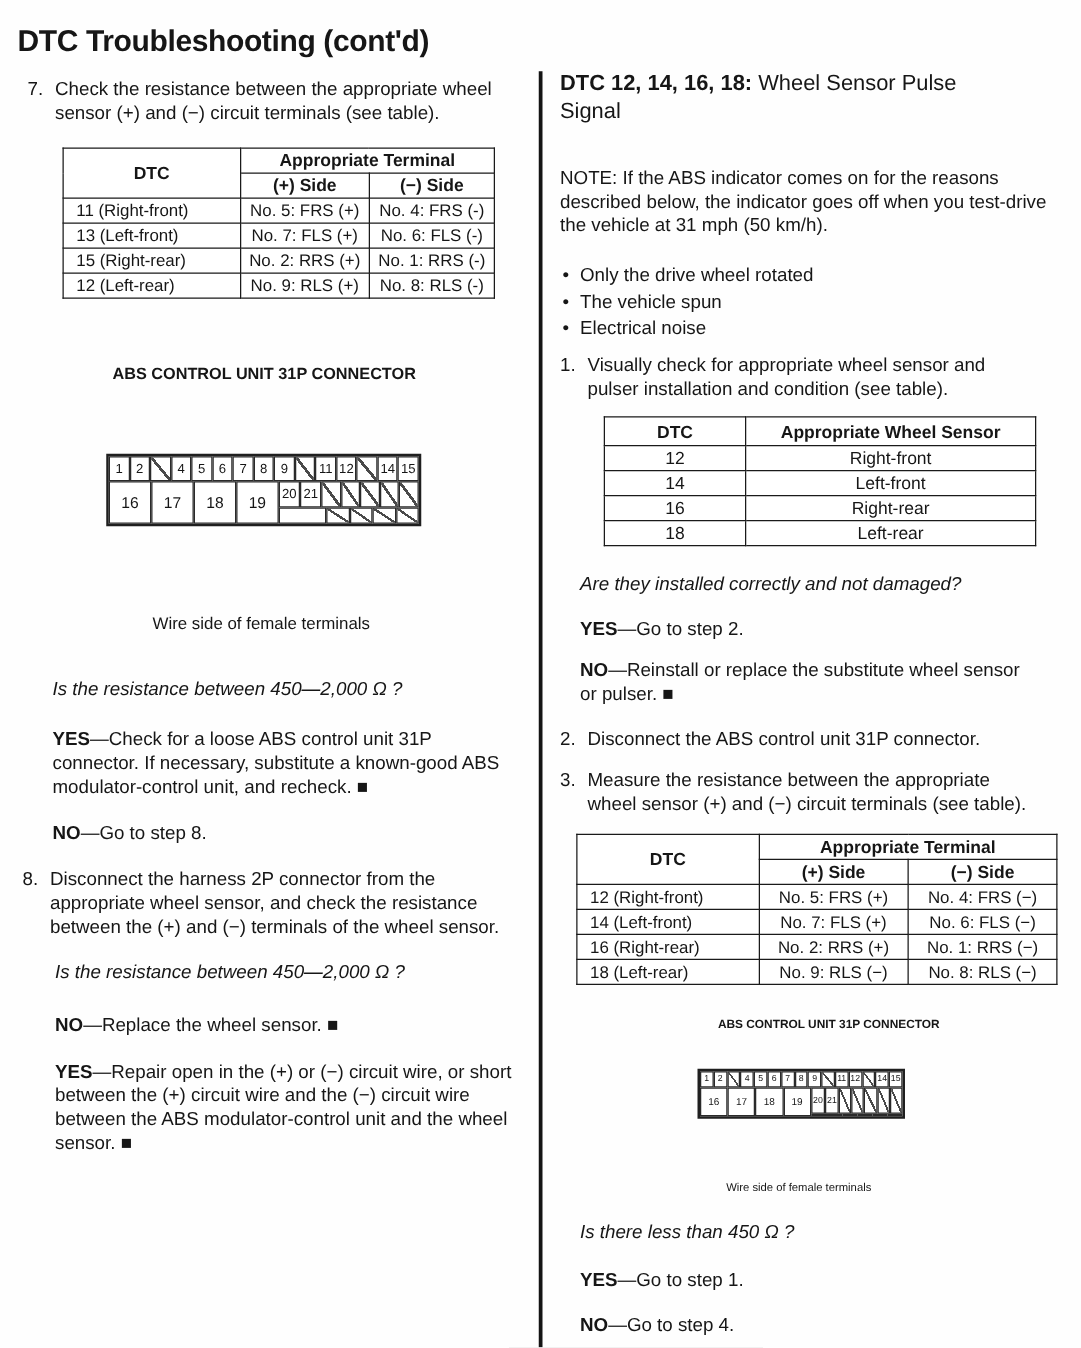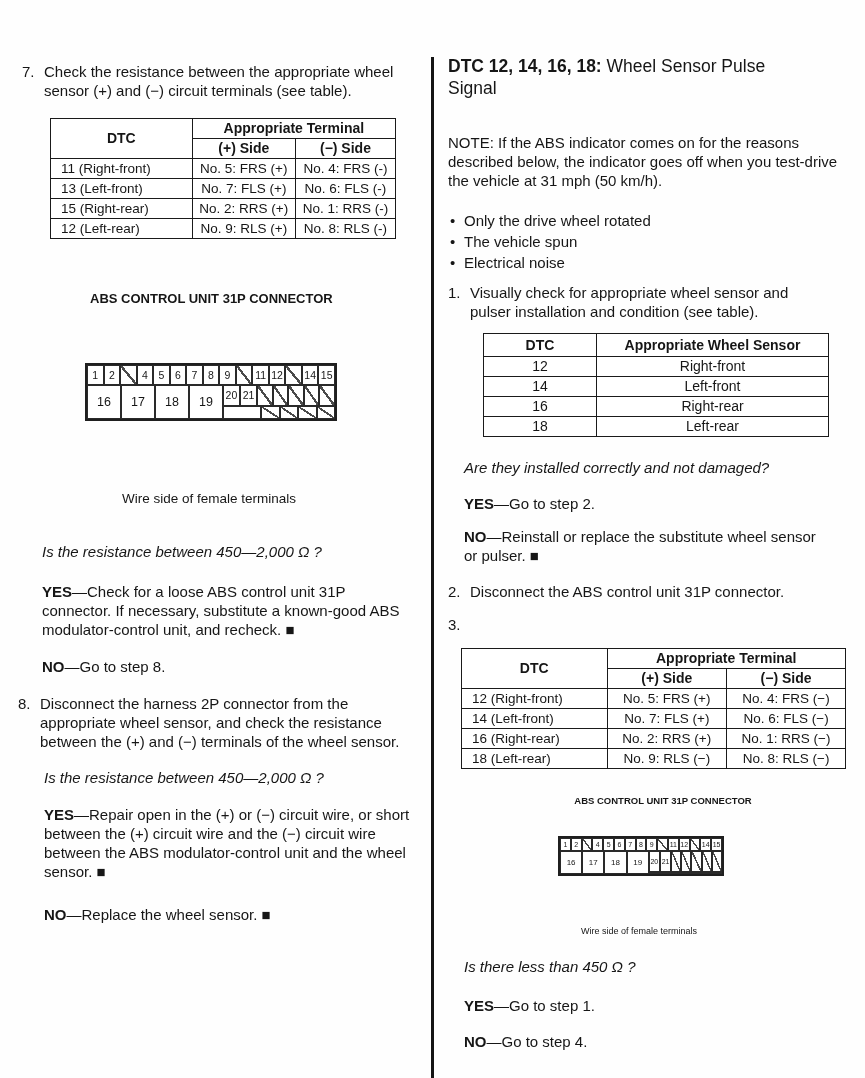--- a/index.html
+++ b/index.html
@@ -67,20 +67,21 @@
   .bullets{list-style:none;padding:0;margin:0;}
   .bullets li{display:flex;line-height:21px;}
   .bullets .dot{flex:0 0 14px;}
   .r-head{font-size:17.5px;line-height:22px;font-weight:normal;margin:0;}
   .r-head b{font-weight:bold;}
 </style>
 </head>
 <body>
 
 <div class="page">
+  <h1 class="page-title">DTC Troubleshooting (cont'd)</h1>
   <div class="divider"></div>
 
   <div class="col col-left">
 
     <div class="step" style="margin-left:8px;">
       <span class="num">7.</span>
       <span class="txt" style="max-width:362px;">Check the resistance between the appropriate wheel sensor (+) and (−) circuit terminals (see table).</span>
     </div>
 
     <table class="t-term" style="margin:18px 0 0 36px;width:346px;">
@@ -170,23 +171,23 @@
 
     <p class="yn indent" style="margin-top:18px;"><b>NO</b><span>—Go to step 8.</span></p>
 
     <div class="step" style="margin:18px 0 0 4px;">
       <span class="num">8.</span>
       <span class="txt" style="max-width:374px;">Disconnect the harness 2P connector from the appropriate wheel sensor, and check the resistance between the (+) and (−) terminals of the wheel sensor.</span>
     </div>
 
     <p class="q" style="margin:17px 0 0 30px;">Is the resistance between 450—2,000 Ω ?</p>
 
+    <p class="yn" style="margin:24px 0 0 30px;"><b>NO</b><span>—Replace the wheel sensor. ■</span></p>
+
     <p class="yn" style="margin:18px 0 0 30px;max-width:368px;"><b>YES</b><span>—Repair open in the (+) or (−) circuit wire, or short between the (+) circuit wire and the (−) circuit wire between the ABS modulator-control unit and the wheel sensor. ■</span></p>
-
-    <p class="yn" style="margin:24px 0 0 30px;"><b>NO</b><span>—Replace the wheel sensor. ■</span></p>
   </div>
 
   <div class="col col-right">
 
     <h2 class="r-head" style="max-width:340px;"><b>DTC 12, 14, 16, 18:</b><span> Wheel Sensor Pulse Signal</span></h2>
 
     <p style="margin-top:34px;max-width:402px;">NOTE: If the ABS indicator comes on for the reasons described below, the indicator goes off when you test-drive the vehicle at 31 mph (50 km/h).</p>
 
     <ul class="bullets" style="margin-top:20px;margin-left:2px;">
       <li>
@@ -239,20 +240,21 @@
 
     <p class="yn r-indent" style="margin-top:14px;max-width:360px;"><b>NO</b><span>—Reinstall or replace the substitute wheel sensor or pulser. ■</span></p>
 
     <div class="step" style="margin-top:17px;">
       <span class="num">2.</span>
       <span class="txt">Disconnect the ABS control unit 31P connector.</span>
     </div>
 
     <div class="step" style="margin-top:14px;">
       <span class="num">3.</span>
+      <span class="txt" style="max-width:358px;">Measure the resistance between the appropriate wheel sensor (+) and (−) circuit terminals (see table).</span>
     </div>
 
     <table class="t-term" style="margin:14px 0 0 13px;width:385px;">
       <tbody>
           <tr>
         <th rowspan="2" style="width:150px;">DTC</th>
         <th colspan="2">Appropriate Terminal</th>
       </tr>
       <tr>
         <th style="width:118px;">(+) Side</th>

